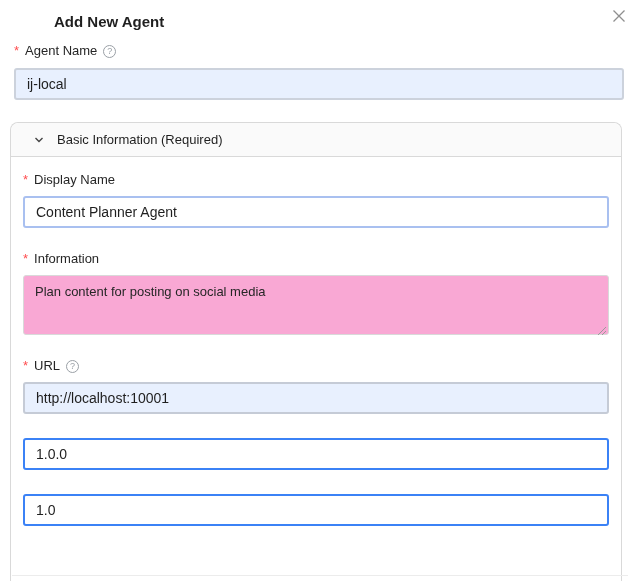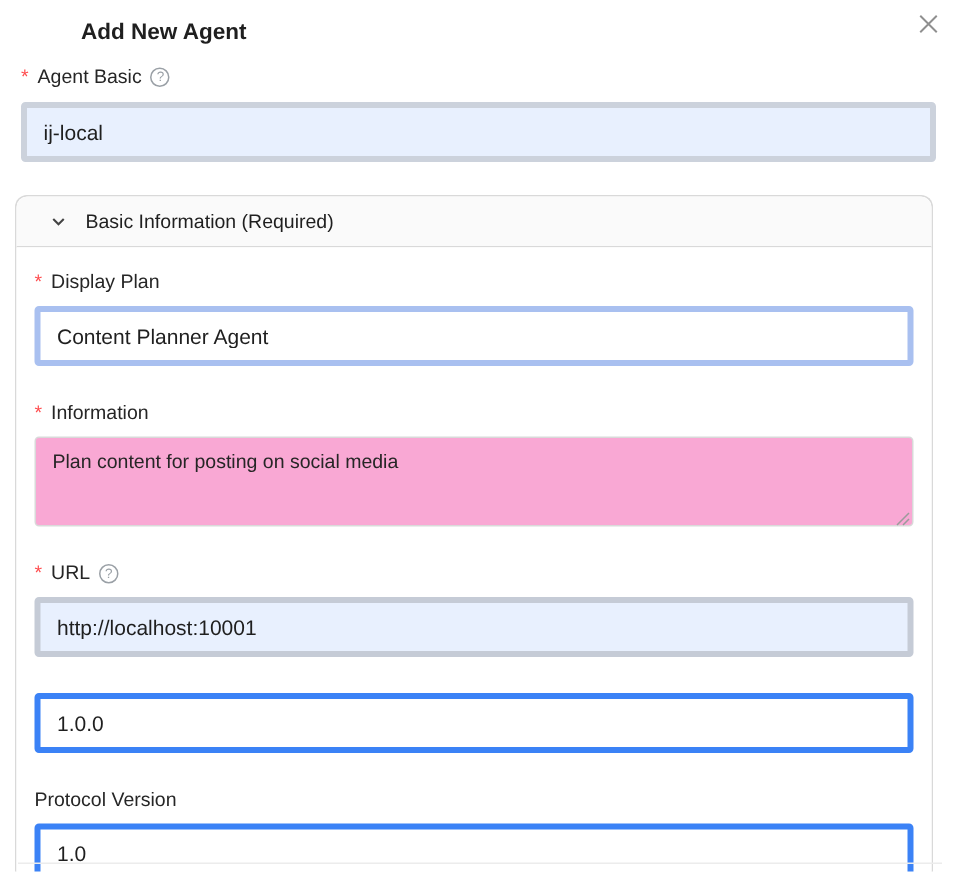--- a/index.html
+++ b/index.html
@@ -33,22 +33,22 @@
     font-size: 13px; color: #262626; line-height: 14px;
   }
   .req { color: #ff4d4f; margin-right: 2px; font-size: 13px; }
   .help-icon {
     display: inline-flex; align-items: center; justify-content: center;
     width: 13px; height: 13px; border: 1px solid #9aa0a6; border-radius: 50%;
     color: #9aa0a6; font-size: 9px; line-height: 1; margin-left: 2px;
   }
   .text-input {
     display: block; width: 100%; height: 32px;
-    border: 4px solid #3b82f6; border-radius: 3px;
-    padding: 16px 11px; font-size: 14px; color: #1f1f1f;
+    border: 2px solid #3b82f6; border-radius: 3px;
+    padding: 4px 11px; font-size: 14px; color: #1f1f1f;
     font-family: "Liberation Sans", sans-serif;
     background: #ffffff; outline: none;
   }
   .autofill { background: #e8f0fe; border-color: #ccd2dc; }
 
   
   .top-field { padding: 0 16px 0 14px; margin-top: 13px; }
   .top-field .text-input { margin-top: 10px; }
 
   
@@ -110,42 +110,42 @@
     <span>
       <svg width="14" height="14" viewBox="0 0 14 14">
           <path d="M1.5 1.5 L12.5 12.5 M12.5 1.5 L1.5 12.5" stroke="#8f8f8f" stroke-width="1.3" fill="none"></path>
         </svg>
     </span>
   </button>
 
   <div class="top-field">
     <div class="form-label-row">
       <span class="req">*</span>
-      <span>Agent Basic</span>
+      <span>Agent Name</span>
       <span class="help-icon">?</span>
     </div>
     <input class="text-input autofill" type="text" value="ij-local" style="">
   </div>
 
   <div class="collapse">
     <div class="collapse-header">
       <span class="chevron">
         <svg width="12" height="12" viewBox="0 0 12 12">
             <polyline points="2.5,4 6,7.5 9.5,4" fill="none" stroke="#444" stroke-width="1.4"></polyline>
           </svg>
       </span>
       <span class="collapse-title">Basic Information (Required)</span>
     </div>
 
     <div class="collapse-body">
 
       <div class="field">
         <div class="form-label-row">
           <span class="req">*</span>
-          <span>Display Plan</span>
+          <span>Display Name</span>
         </div>
         <input class="text-input blue-border" type="text" value="Content Planner Agent" style="">
       </div>
 
       <div class="field">
         <div class="form-label-row">
           <span class="req">*</span>
           <span>Information</span>
         </div>
         <div class="textarea-wrap">
@@ -165,23 +165,20 @@
           <span class="help-icon">?</span>
         </div>
         <input class="text-input autofill url-border" type="text" value="http://localhost:10001" style="">
       </div>
 
       <div class="field">
         <input class="text-input" type="text" value="1.0.0" style="">
       </div>
 
       <div class="field">
-        <div class="form-label-row">
-          <span>Protocol Version</span>
-        </div>
         <input class="text-input" type="text" value="1.0" style="">
       </div>
 
     </div>
   </div>
 
   <div class="footer-divider"></div>
 </div>
 
 </body></html>

